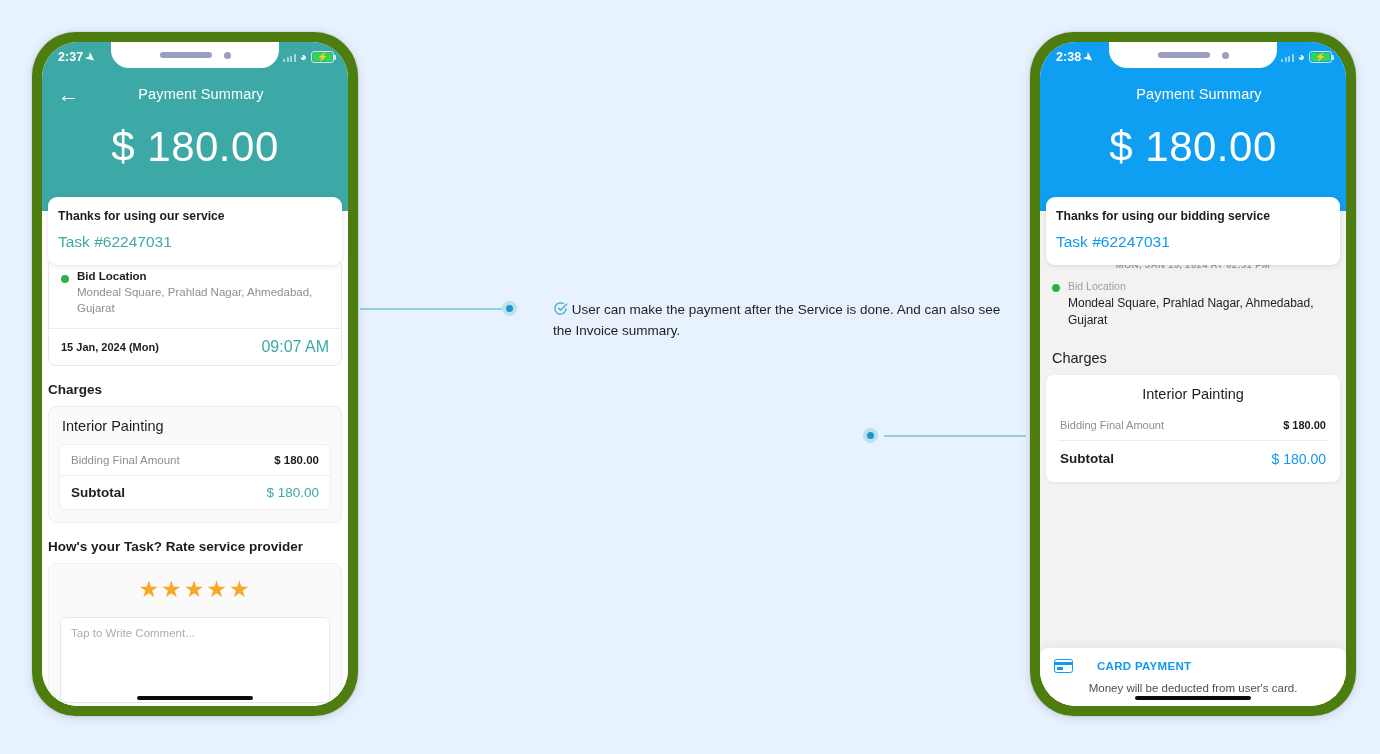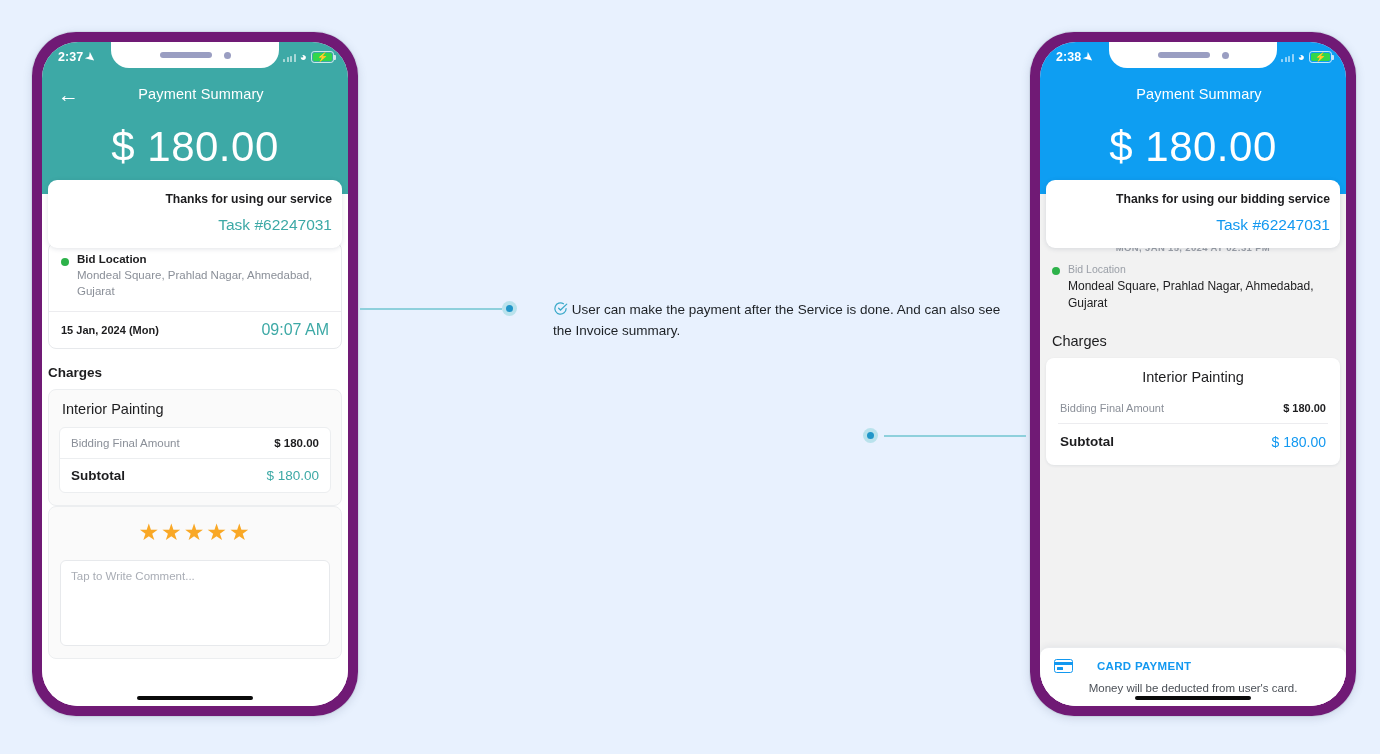--- a/index.html
+++ b/index.html
@@ -9,21 +9,21 @@
     font-family:"Liberation Sans", sans-serif;
     overflow:hidden;
     position:relative;
   }
   .stage{position:absolute;inset:0;}
 
   
   .phone{
     position:absolute;
     width:326px;height:684px;
-    background:#701a75;
+    background:#4d7c0f;
     border-radius:44px;
     box-shadow:0 2px 10px rgba(60,80,110,.18), 0 0 0 1px rgba(200,210,225,.45);
     padding:0;
   }
   .phone-inner{
     position:absolute;
     left:10px;top:10px;right:10px;bottom:10px;
     border-radius:36px;
     overflow:hidden;
     background:#ffffff;
@@ -69,24 +69,24 @@
   }
   .amount{
     text-align:center;color:#fff;
     font-size:42px;font-weight:300;letter-spacing:.5px;
     padding:10px 0 26px;line-height:1;
   }
 
   
   .thanks-wrap{position:relative;}
   .thanks{
-    position:relative;z-index:15;margin:0 6px;
+    position:relative;z-index:15;margin:17px 6px;
     background:#fff;border-radius:9px;
     box-shadow:0 1px 5px rgba(30,50,80,.13);
-    padding:12px 10px 14px;text-align:right;
+    padding:12px 10px 14px;text-align:left;
   }
   .thanks-t{font-size:12.2px;font-weight:bold;color:#1d1d1f;}
   .thanks-task{font-size:15.5px;font-weight:500;margin-top:10px;}
 
   .body{flex:1 1 auto;position:relative;overflow:hidden;display:flex;flex-direction:column;}
   .bodypad{padding:0 6px;}
 
   
   .loc-card{
     background:#fff;border:1px solid #e7e9ec;border-radius:8px;
@@ -243,20 +243,21 @@
                   <span class="k">Bidding Final Amount</span>
                   <span class="v">$ 180.00</span>
                 </div>
                 <div class="crow total">
                   <span class="k">Subtotal</span>
                   <span class="v" style="color:#3da9a6;">$ 180.00</span>
                 </div>
               </div>
             </div>
 
+            <div class="rate-title">How's your Task? Rate service provider</div>
             <div class="rate-card">
               <div class="stars">★★★★★</div>
               <div class="comment">Tap to Write Comment...</div>
             </div>
 
           </div>
         </div>
 
         <div class="homebar"></div>
       </div>

